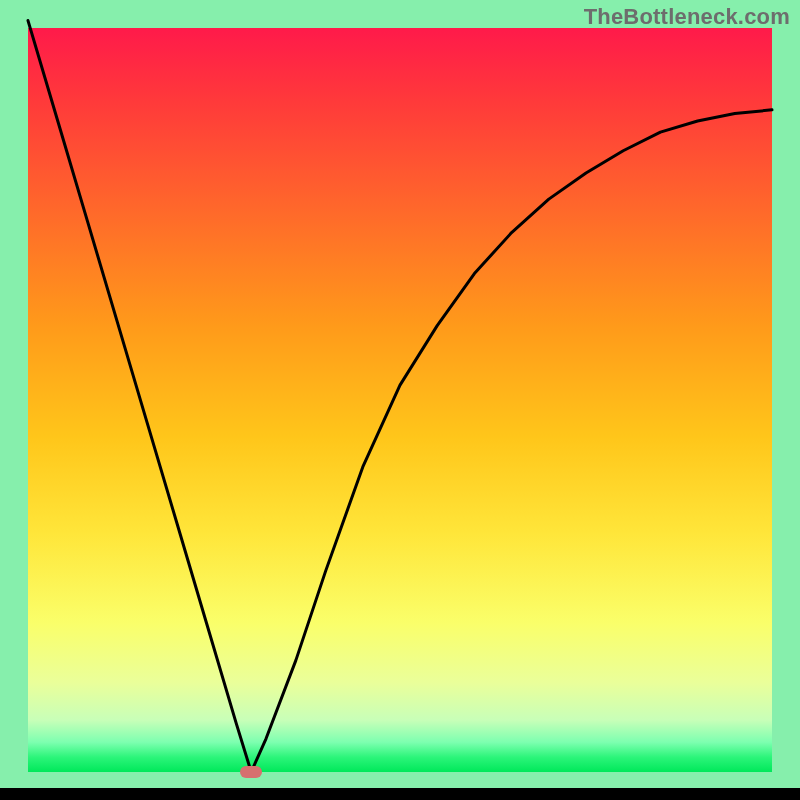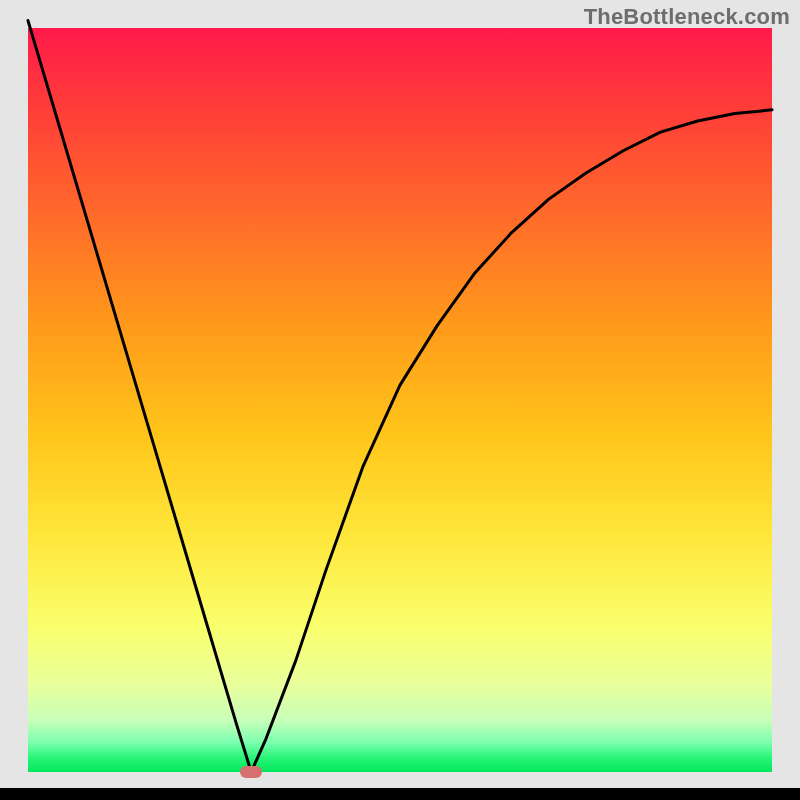--- a/index.html
+++ b/index.html
@@ -8,21 +8,21 @@
     width: 800px;
     height: 800px;
     background: #000;
     font-family: Arial, Helvetica, sans-serif;
     overflow: hidden;
   }
   .frame {
     position: relative;
     width: 800px;
     height: 788px;
-    background: #e5e5e5;
+    background: #86efac;
   }
   .plot-area {
     position: absolute;
     left: 28px;
     top: 28px;
     width: 744px;
     height: 744px;
     background: linear-gradient(
       to bottom,
       #ff1a4a 0%,

